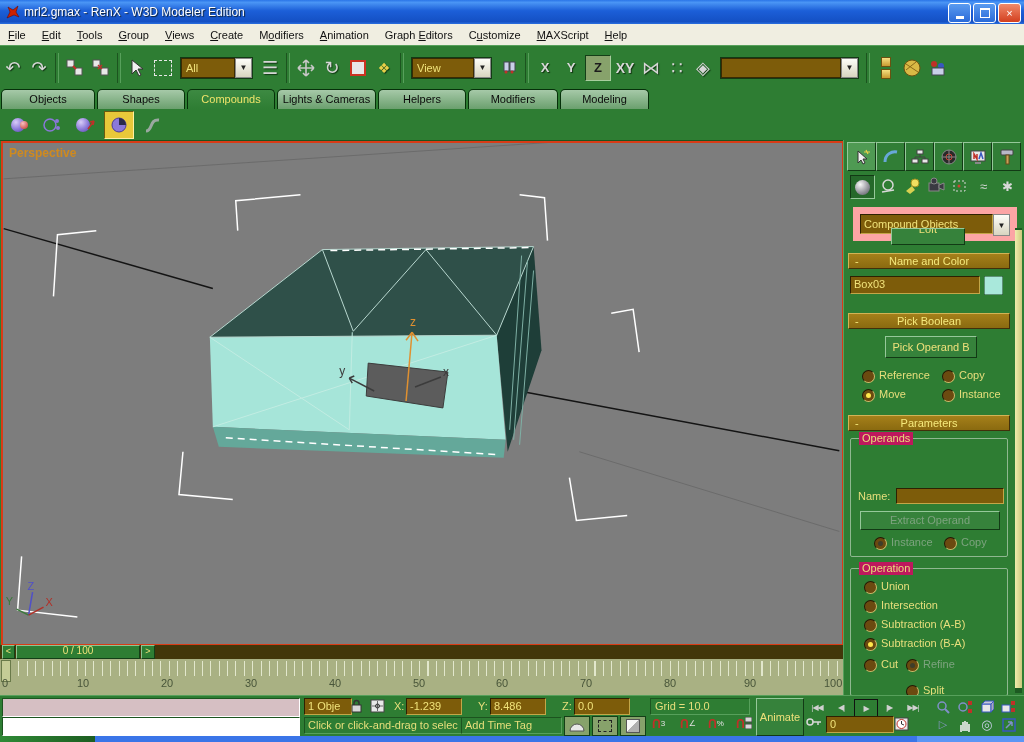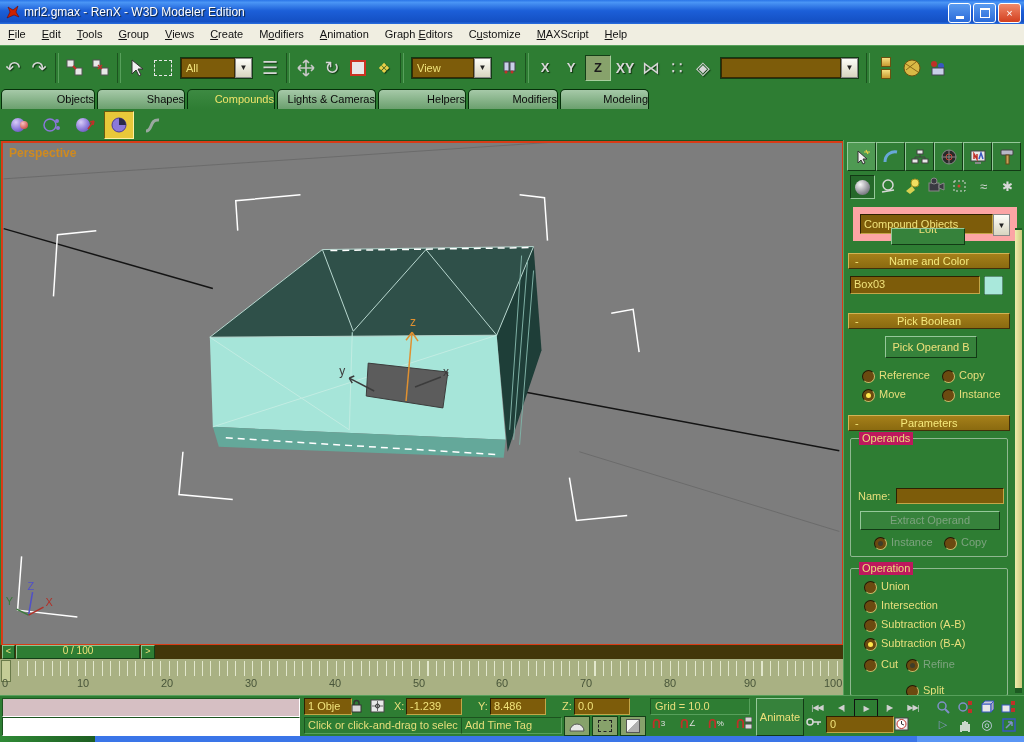--- a/index.html
+++ b/index.html
@@ -13,21 +13,21 @@
   .apptitle{font-size:12px;font-weight:normal;margin-left:5px;text-shadow:1px 1px 1px #123}
   .wbtns{position:absolute;right:3px;top:3px;display:flex;gap:2px}
   .wbtn{width:21px;height:18px;border-radius:3px;border:1px solid #fff;
     background:linear-gradient(#5a9bf0,#2a6ad8);color:#fff;font-size:11px;
     display:flex;align-items:center;justify-content:center}
   .wbtn.close{background:linear-gradient(#f08a6a,#d33f1f)}
   .minbar{width:8px;height:3px;background:#fff;margin-top:8px}
   .restsq{width:8px;height:7px;border:1px solid #fff;border-top-width:2px}
   
   .menubar{left:0;top:24px;width:1024px;height:21px;background:#f0eee1;border-bottom:1px solid #c8c5b0;
-    display:flex;align-items:flex-start}
+    display:flex;align-items:center}
   .menu{font-size:11px;color:#111;padding:0 8px;line-height:20px}
   
   .toolbar{left:0;top:45px;width:1024px;height:43px;background:#2e7d33;
     border-top:1px solid #57a05b;border-bottom:1px solid #1c541f;
     display:flex;align-items:center}
   .tbi{height:30px;min-width:26px;display:flex;align-items:center;justify-content:center;
     color:#d6d6d6;font-size:18px;text-shadow:1px 1px 1px #123a14}
   .sep{width:2px;height:30px;margin:0 3px;border-left:1px solid #1c541f;border-right:1px solid #57a05b}
   .ddwrap{display:flex;align-items:center;height:20px;border:1px solid #123a15;margin:0 4px}
   .ddfield{background:#7d5c0a;color:#f0e27a;font-size:11px;line-height:18px;padding:0 4px;height:18px;
@@ -37,21 +37,21 @@
   .axisbtn{width:24px;height:24px;margin:0 1px;color:#d8d8d8;font-weight:bold;font-size:13px;
     display:flex;align-items:center;justify-content:center;text-shadow:1px 1px 1px #10300f}
   .axisbtn.active{background:#87a26b;color:#1c1c1c;border:1px solid;border-color:#143f17 #a8cf9f #a8cf9f #143f17;text-shadow:none}
   .dotsq{width:16px;height:14px;border:1px dashed #e8e8e8}
   .redsq{width:12px;height:12px;border:2px solid #cc3322;background:#e8e8e8}
   .goldsq{width:8px;height:8px;background:linear-gradient(#f5e080,#c89a30);border:1px solid #6a5210}
   
   .tabbar{left:0;top:88px;width:1024px;height:21px;background:#2e7d33;border-bottom:1px solid #0d3d10;
     display:flex;align-items:flex-end}
   .tab{height:19px;background:linear-gradient(#a6c9a8,#6ba06e);border:1px solid #06300a;border-bottom:none;
-    border-radius:5px 5px 0 0;color:#0a0a0a;font-size:11px;line-height:18px;text-align:right;margin-right:2px}
+    border-radius:5px 5px 0 0;color:#0a0a0a;font-size:11px;line-height:18px;text-align:center;margin-right:2px}
   .tab.active{background:linear-gradient(#3d8a42,#2e7d33);color:#f0e46a}
   
   .iconrow{left:0;top:109px;width:1024px;height:31px;background:#2e7d33;border-bottom:1px solid #1c541f;
     display:flex;align-items:center}
   .cbtn{width:28px;height:26px;margin-left:5px;display:flex;align-items:center;justify-content:center}
   .cbtn.active{background:#e8c83a;border:1px solid;border-color:#6a5a10 #fff0a0 #fff0a0 #6a5a10}
   .psphere{width:14px;height:14px;border-radius:50%;background:radial-gradient(circle at 35% 30%,#d8ccf8,#8a78d8 55%,#5646a8)}
   
   .vp{left:1px;top:141px;width:839px;height:501px;background:#7d7d7d;border:2px solid #d93b16}
   .vplabel{left:6px;top:3px;color:#cf8a1f;font-weight:bold;font-size:12px}

